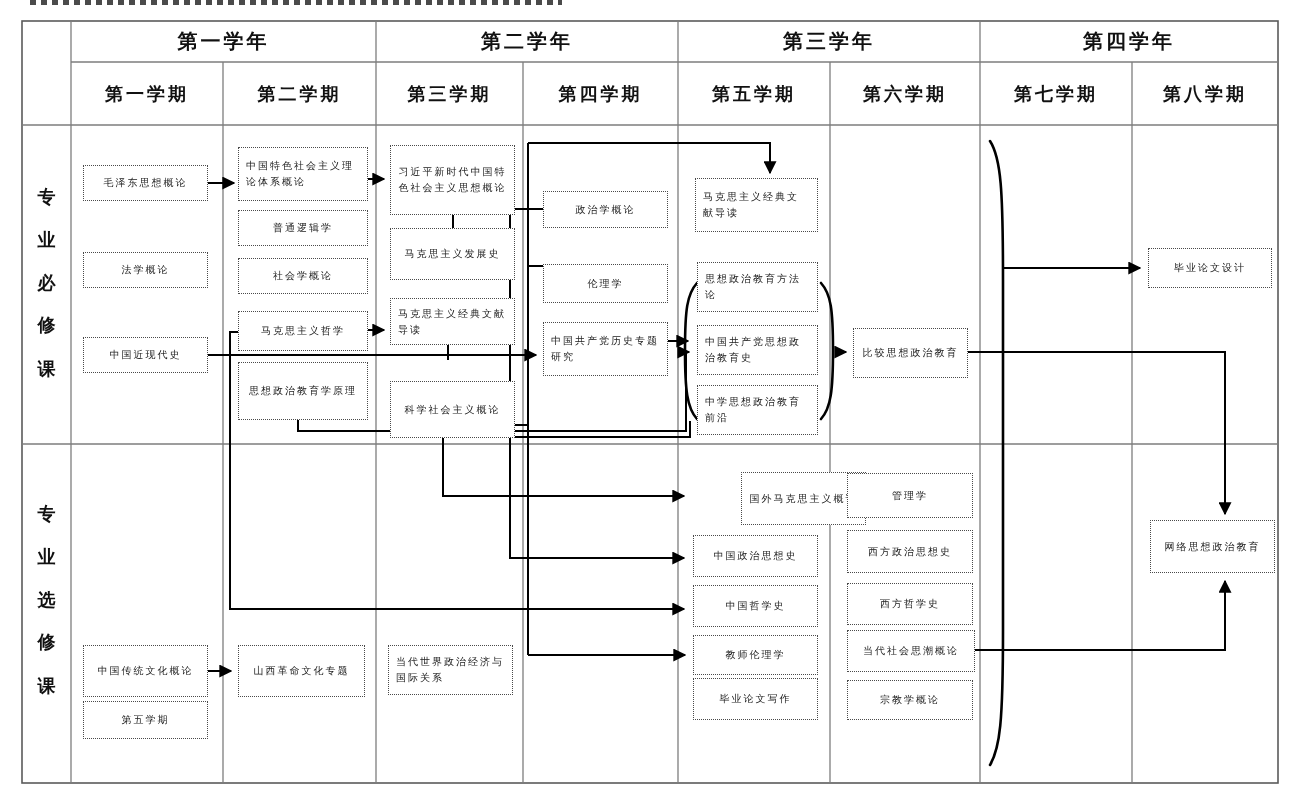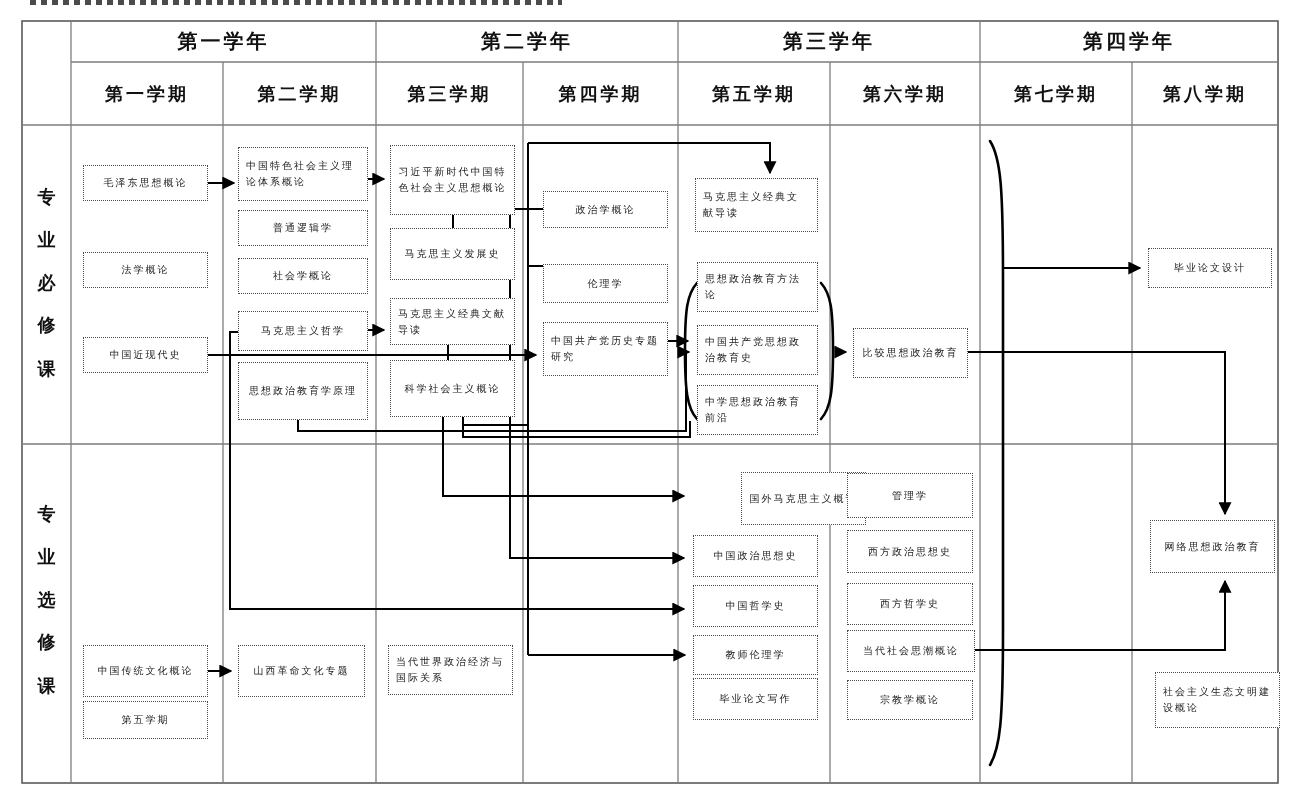--- a/index.html
+++ b/index.html
@@ -104,21 +104,21 @@
   <div class="box" style="left:83px;top:252px;width:125px;height:36px;">法学概论</div>
   <div class="box" style="left:83px;top:337px;width:125px;height:36px;">中国近现代史</div>
   <div class="box" style="left:238px;top:147px;width:130px;height:54px;">中国特色社会主义理论体系概论</div>
   <div class="box" style="left:238px;top:210px;width:130px;height:36px;">普通逻辑学</div>
   <div class="box" style="left:238px;top:258px;width:130px;height:36px;">社会学概论</div>
   <div class="box" style="left:238px;top:311px;width:130px;height:40px;">马克思主义哲学</div>
   <div class="box" style="left:238px;top:362px;width:130px;height:58px;">思想政治教育学原理</div>
   <div class="box ctr" style="left:390px;top:145px;width:125px;height:70px;">习近平新时代中国特色社会主义思想概论</div>
   <div class="box" style="left:390px;top:228px;width:125px;height:52px;">马克思主义发展史</div>
   <div class="box" style="left:390px;top:298px;width:125px;height:47px;">马克思主义经典文献导读</div>
-  <div class="box" style="left:390px;top:360px;width:125px;height:57px;">科学社会主义概论</div>
+  <div class="box" style="left:390px;top:381px;width:125px;height:57px;">科学社会主义概论</div>
   <div class="box" style="left:543px;top:191px;width:125px;height:37px;">政治学概论</div>
   <div class="box" style="left:543px;top:264px;width:125px;height:39px;">伦理学</div>
   <div class="box" style="left:543px;top:322px;width:125px;height:54px;">中国共产党历史专题研究</div>
   <div class="box" style="left:695px;top:178px;width:123px;height:54px;">马克思主义经典文献导读</div>
   <div class="box" style="left:697px;top:262px;width:121px;height:50px;">思想政治教育方法论</div>
   <div class="box" style="left:697px;top:325px;width:121px;height:50px;">中国共产党思想政治教育史</div>
   <div class="box" style="left:697px;top:385px;width:121px;height:50px;">中学思想政治教育前沿</div>
   <div class="box" style="left:853px;top:328px;width:115px;height:50px;">比较思想政治教育</div>
   <div class="box" style="left:1148px;top:248px;width:124px;height:40px;">毕业论文设计</div>
 
@@ -130,15 +130,14 @@
   <div class="box" style="left:693px;top:535px;width:125px;height:42px;">中国政治思想史</div>
   <div class="box" style="left:693px;top:585px;width:125px;height:42px;">中国哲学史</div>
   <div class="box" style="left:693px;top:635px;width:125px;height:40px;">教师伦理学</div>
   <div class="box" style="left:693px;top:678px;width:125px;height:42px;">毕业论文写作</div>
   <div class="box" style="left:847px;top:473px;width:126px;height:45px;">管理学</div>
   <div class="box" style="left:847px;top:530px;width:126px;height:43px;">西方政治思想史</div>
   <div class="box" style="left:847px;top:583px;width:126px;height:42px;">西方哲学史</div>
   <div class="box" style="left:847px;top:630px;width:128px;height:42px;">当代社会思潮概论</div>
   <div class="box" style="left:847px;top:680px;width:126px;height:40px;">宗教学概论</div>
   <div class="box" style="left:1150px;top:520px;width:125px;height:53px;">网络思想政治教育</div>
-  <div class="box" style="left:1155px;top:672px;width:125px;height:56px;">社会主义生态文明建设概论</div>
 
 </div>
 
 </body></html>

